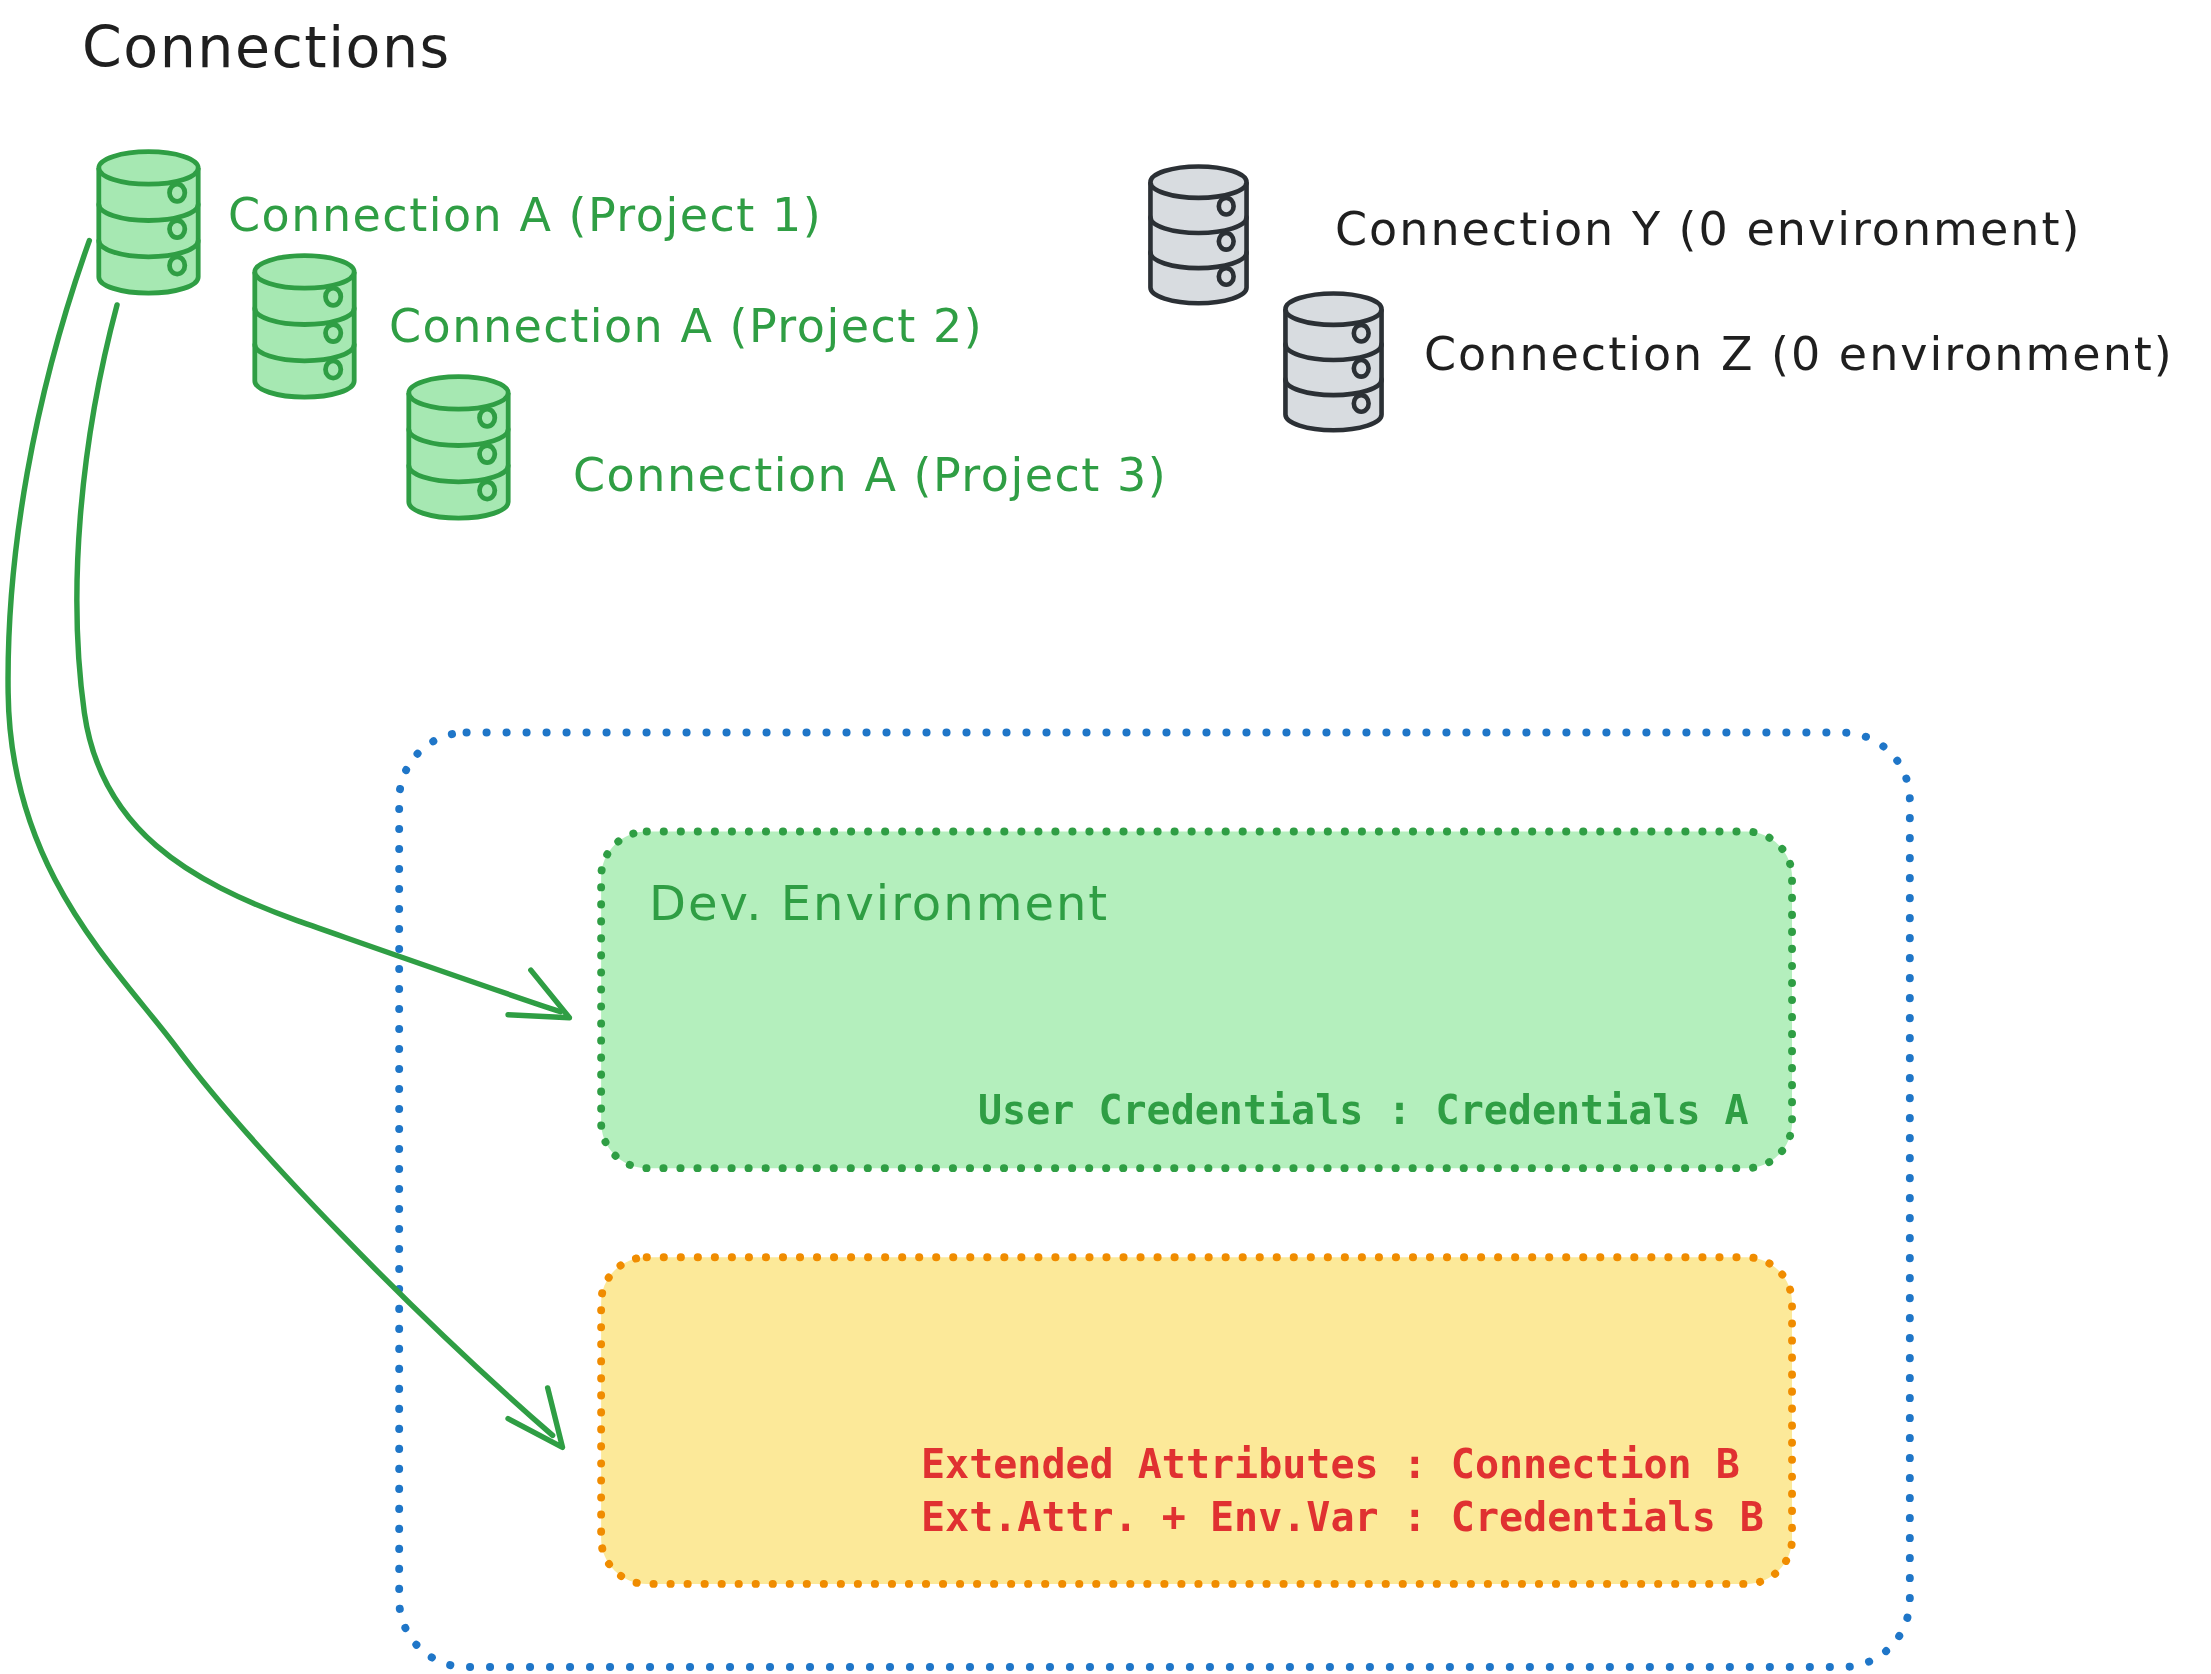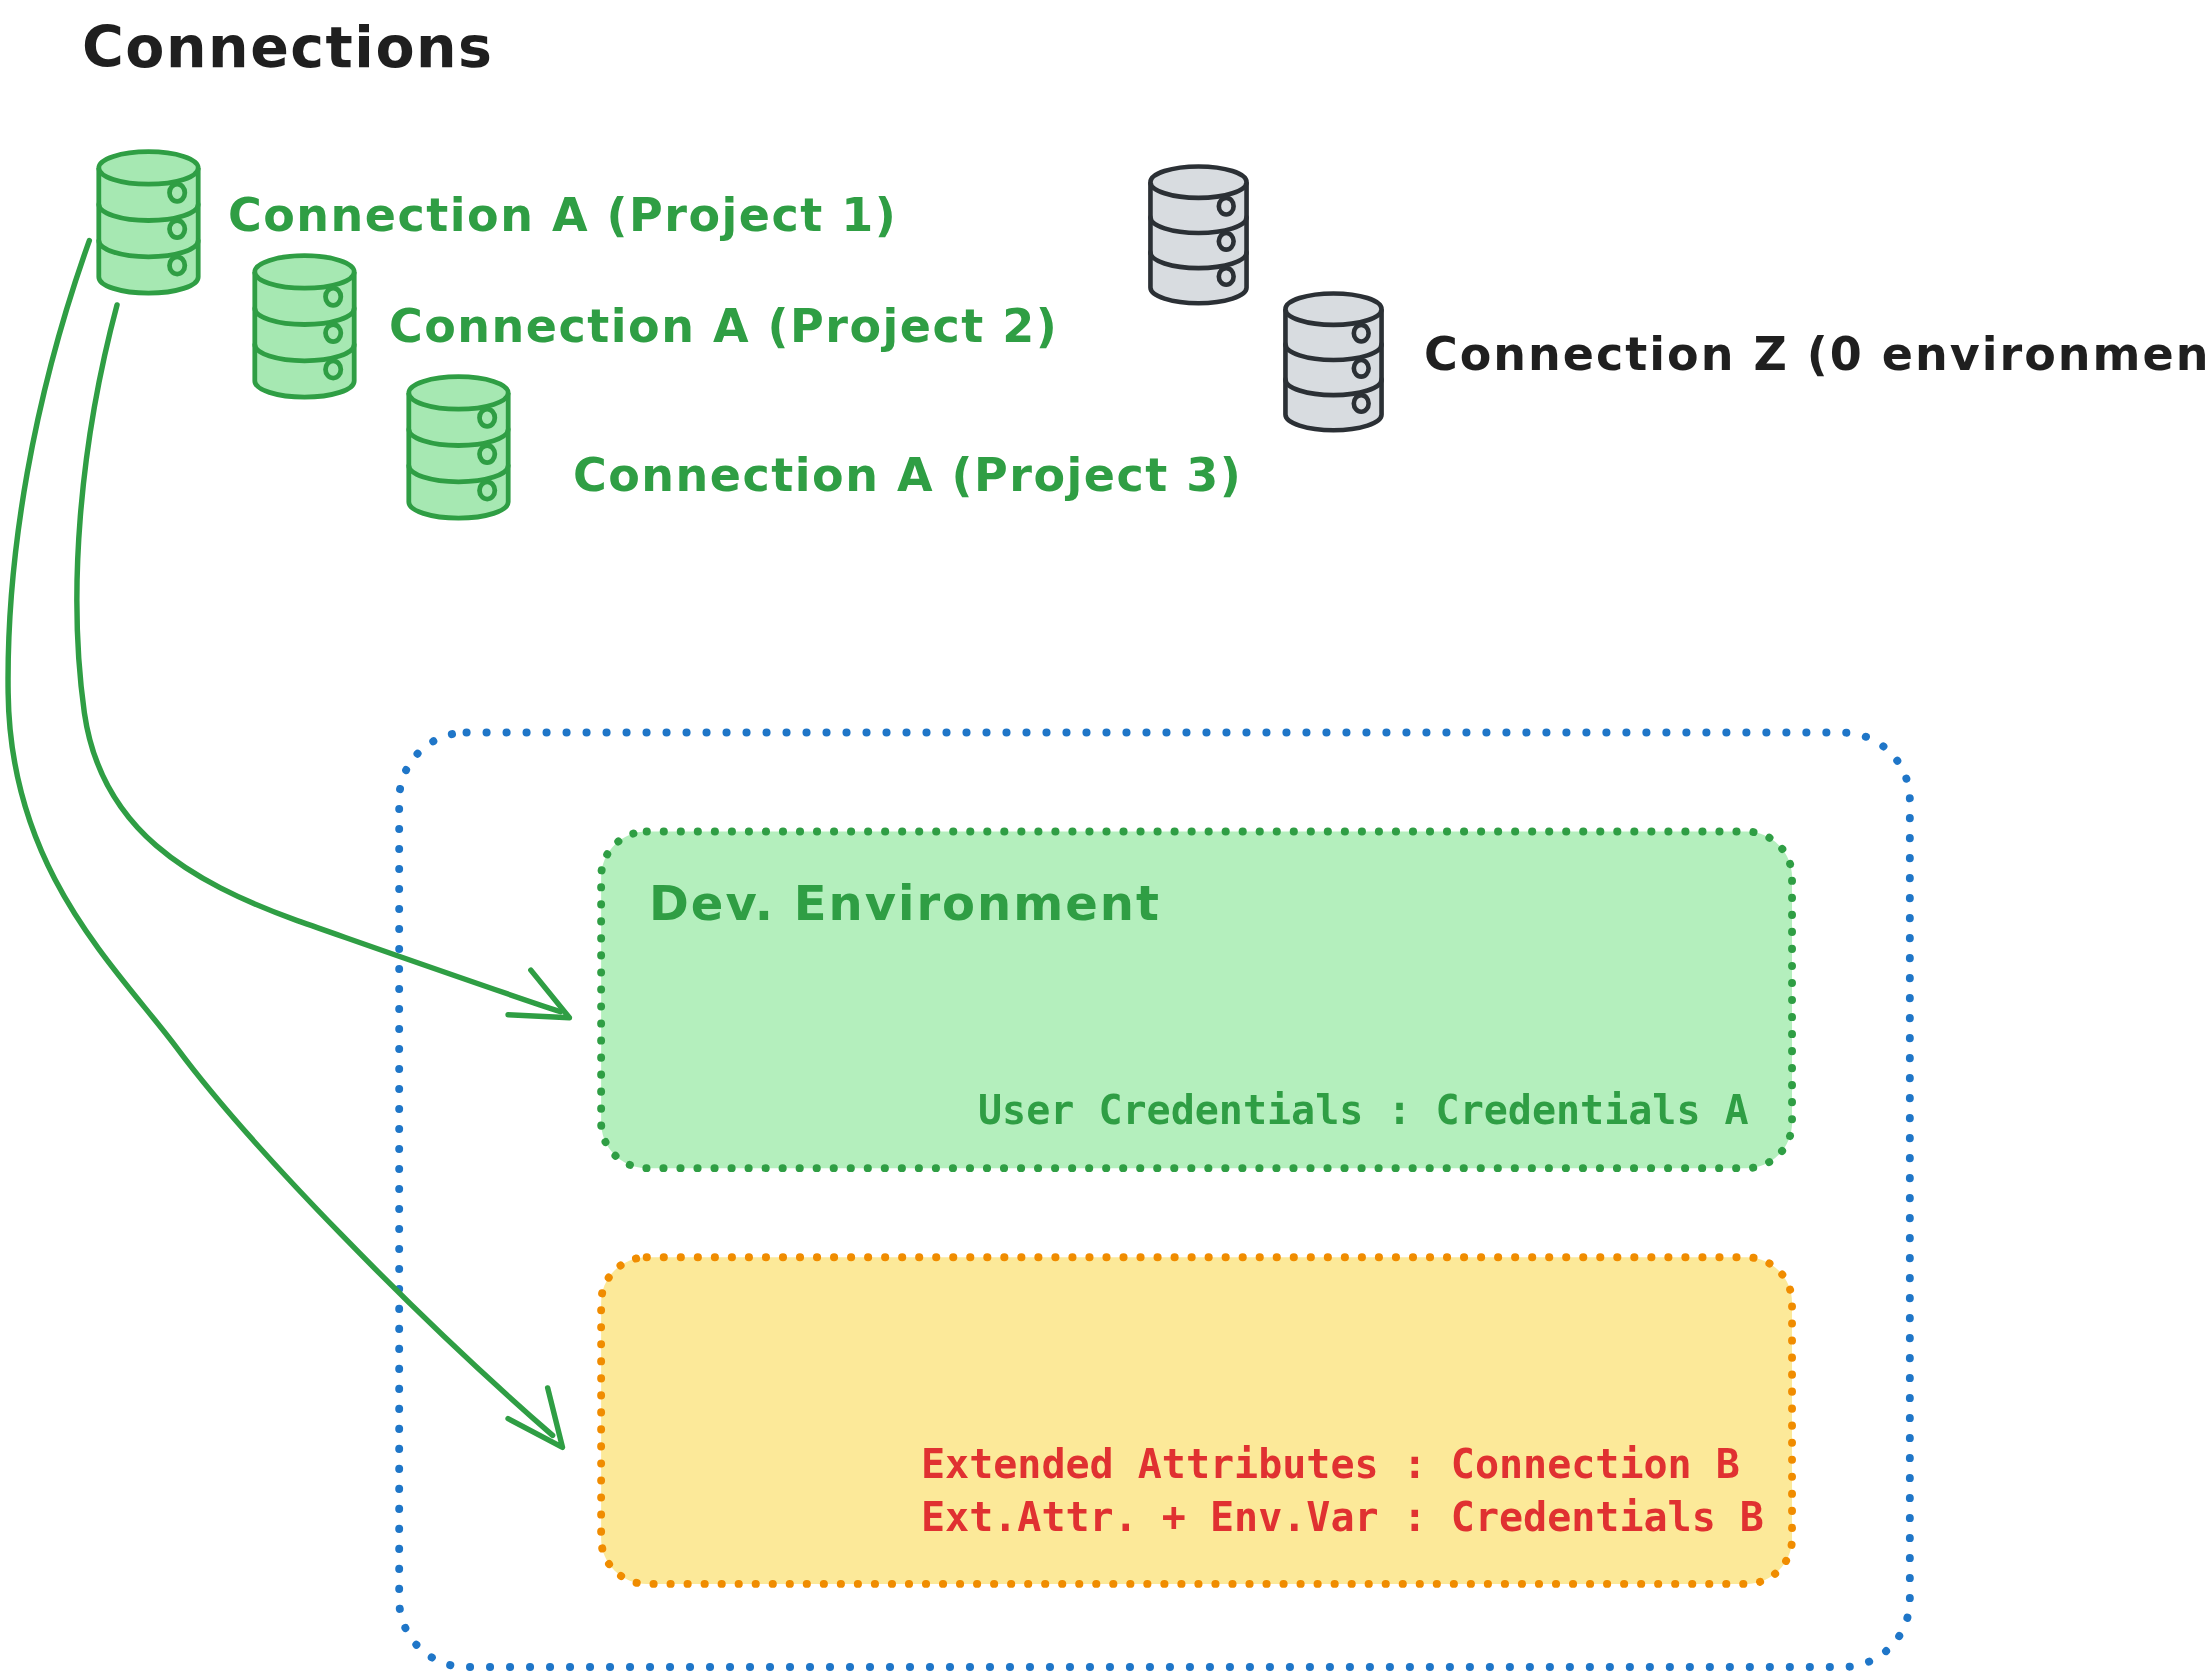--- a/index.html
+++ b/index.html
@@ -5,21 +5,21 @@
   html,body{margin:0;padding:0;background:#ffffff;}
   .canvas{
     position:relative;
     width:2212px;height:1674px;
     background:#ffffff;
     font-family:"DejaVu Sans", sans-serif;
     overflow:hidden;
   }
   .layer{position:absolute;left:0;top:0;width:2212px;height:1674px;}
   .txt{position:absolute;white-space:nowrap;}
-  .hand{font-weight:700;letter-spacing:1.5px;}
+  .hand{font-weight:400;letter-spacing:1.5px;}
   .mono{font-family:"DejaVu Sans Mono", monospace;font-weight:700;letter-spacing:0;}
   .ink{color:var(--ink,#1f1f1f);}
   .green{color:var(--green,#2f9e44);}
   .blue{color:var(--blue,#1f76c8);}
   .orange{color:var(--orange,#f08c00);}
   .red{color:var(--red,#e03131);}
 
   #title-connections{left:82px;top:14px;font-size:57px;}
   #label-conn-a1{left:228px;top:188px;font-size:46px;}
   #label-conn-a2{left:389px;top:299px;font-size:46px;}
@@ -94,20 +94,21 @@
   <svg id="db-z" class="db-icon db-gray" viewBox="0 0 120 158">
       <use href="#db-shape"></use>
     </svg>
 
   <div id="title-connections" class="txt hand ink">Connections</div>
 
   <div id="label-conn-a1" class="txt hand green">Connection A (Project 1)</div>
   <div id="label-conn-a2" class="txt hand green">Connection A (Project 2)</div>
   <div id="label-conn-a3" class="txt hand green">Connection A (Project 3)</div>
 
+  <div id="label-conn-y" class="txt hand ink">Connection Y (0 environment)</div>
   <div id="label-conn-z" class="txt hand ink">Connection Z (0 environment)</div>
 
 
   <div id="dev-mapping" class="txt mono green">User Credentials : Credentials A</div>
   <div id="dev-title" class="txt hand green">Dev. Environment</div>
 
   <div id="prod-mappings" class="txt mono red">
     <div>Extended Attributes : Connection B</div>
     <div>Ext.Attr. + Env.Var : Credentials B</div>
   </div>

